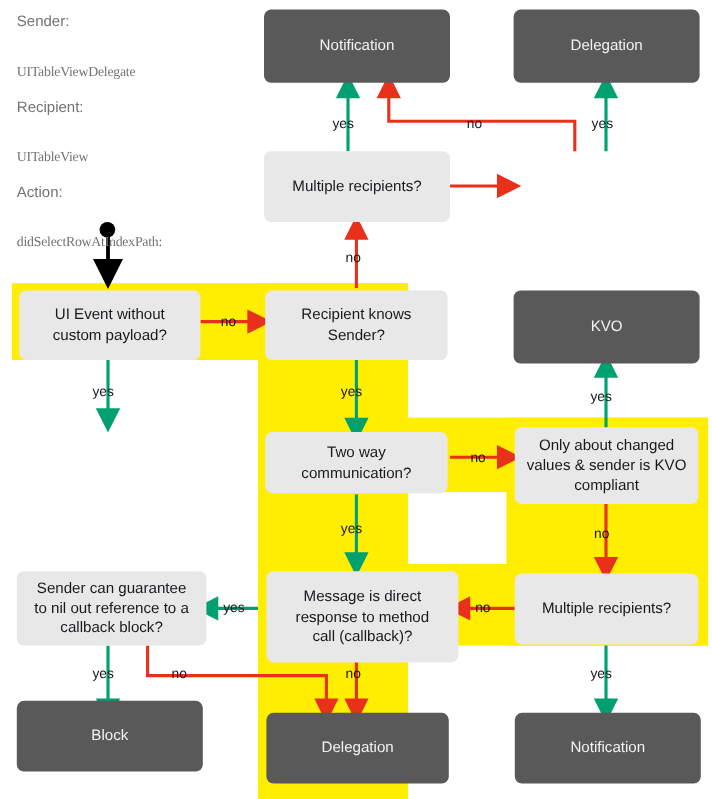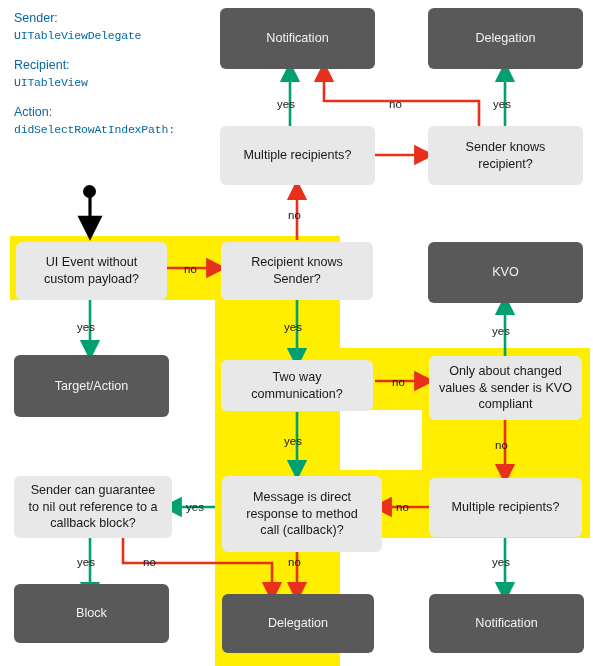--- a/index.html
+++ b/index.html
@@ -12,24 +12,24 @@
 
   
   .highlight{position:absolute;background:#ffee00;z-index:1;}
 
   
   #links{position:absolute;left:0;top:0;width:593px;height:666px;z-index:2;
          pointer-events:none;}
 
   
   .meta{position:absolute;z-index:4;left:14px;top:10px;width:200px;
-        font-size:12.5px;color:#0369a1;line-height:1.42;}
+        font-size:12.5px;color:#737373;line-height:1.42;}
   .meta .lbl{font-family:"Liberation Sans", sans-serif;}
-  .meta .mono{font-family:Liberation Mono, monospace;font-size:11.5px;
-              letter-spacing:-0.2px;}
+  .meta .mono{font-family:Liberation Serif, serif;font-size:11.5px;
+              letter-spacing:-0.2px;margin-top:24px;}
   .meta .grp{margin-bottom:13px;}
   .meta .grp:last-child{margin-bottom:0;}
 
   
   .node{position:absolute;z-index:3;border-radius:6px;
         display:flex;align-items:center;justify-content:center;
         text-align:center;box-sizing:border-box;padding:4px 8px;}
   .node.decision{background:#e8e8e8;color:#16191c;font-size:12.6px;
                  line-height:1.32;font-weight:400;}
   .node.terminal{background:#595959;color:#f2f2f2;font-size:12.6px;
@@ -139,39 +139,33 @@
     </div>
 
   <div class="node terminal" style="left:428px;top:8px;width:155px;height:61px;">
       <div>Delegation</div>
     </div>
 
   <div class="node decision" style="left:220px;top:126px;width:155px;height:59px;">
       <div>Multiple recipients?</div>
     </div>
 
-  <div class="node decision" style="left:428px;top:126px;width:155px;height:59px;">
-      <div>Sender knows<br>recipient?</div>
-    </div>
 
   <div class="node decision" style="left:16px;top:242px;width:151px;height:58px;">
       <div>UI Event without<br>custom payload?</div>
     </div>
 
   <div class="node decision" style="left:221px;top:242px;width:152px;height:58px;text-align:center;">
       <div>Recipient knows<br>Sender?</div>
     </div>
 
   <div class="node terminal" style="left:428px;top:242px;width:155px;height:61px;">
       <div>KVO</div>
     </div>
 
-  <div class="node terminal" style="left:14px;top:355px;width:155px;height:62px;">
-      <div>Target/Action</div>
-    </div>
 
   <div class="node decision" style="left:221px;top:360px;width:152px;height:51px;">
       <div>Two way<br>communication?</div>
     </div>
 
   <div class="node decision" style="left:429px;top:356px;width:153px;height:64px;">
       <div>Only about changed<br>values &amp; sender is KVO<br>compliant</div>
     </div>
 
   <div class="node decision" style="left:14px;top:476px;width:158px;height:62px;">

